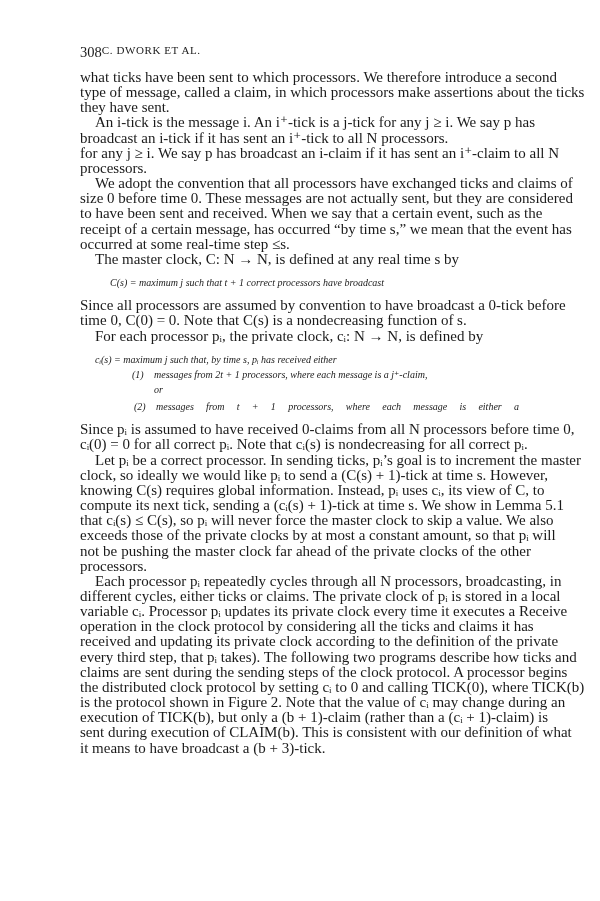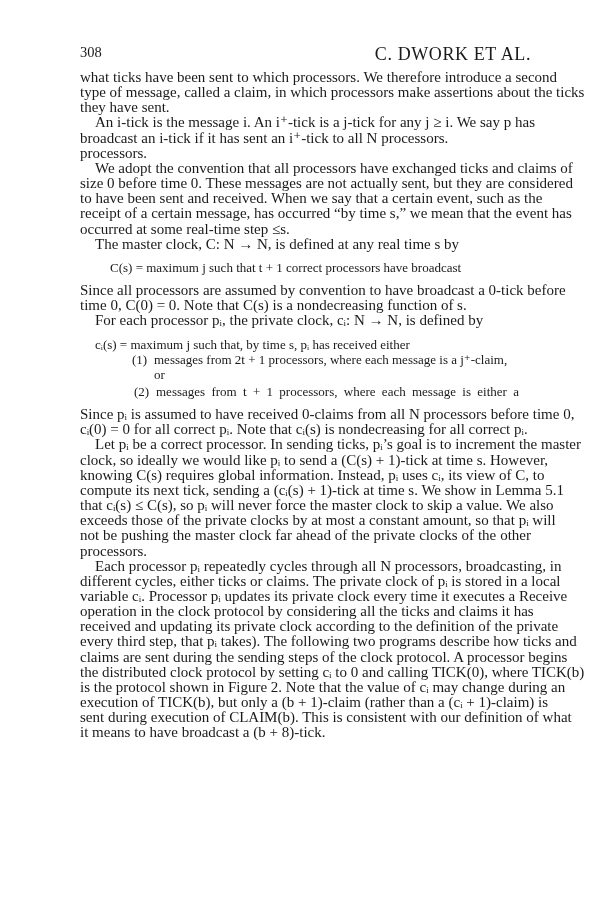--- a/index.html
+++ b/index.html
@@ -1,44 +1,45 @@
 <!DOCTYPE html>
 <html><head>
 <meta charset="utf-8">
 <style>
   html, body { margin: 0; padding: 0; background: #ffffff; }
   body { width: 600px; height: 901px; position: relative; overflow: hidden;
          font-family: "Liberation Serif", "DejaVu Serif", serif; color: #1a1a1a; }
   .page { position: absolute; left: 80px; top: 44px; width: 451px; }
-  .running-head { display: flex; justify-content: space-between; font-size: 14.5px; height: 26px; }
-  .running-head .author { font-size: 18px; letter-spacing: 0.6px; }
+  .running-head { display: flex; justify-content: flex-start; font-size: 14.5px; height: 26px; }
+  .running-head .author { font-size: 11px; letter-spacing: 0.6px; }
   .lines p { margin: 0; font-size: 15px; line-height: 15.15px; text-align: justify; text-align-last: justify; white-space: nowrap; }
   .lines p.last { text-align-last: left; }
   .lines p.indent { text-indent: 0; padding-left: 15px; }
-  .eq { font-size: 13px; line-height: 15.15px; }
+  .eq { font-size: 10px; line-height: 15.15px; font-style: italic; }
   .gap { height: 8px; }
 </style>
 </head>
 <body>
 
 <div class="page">
   <div class="running-head">
     <span>308</span>
     <span class="author">C. DWORK ET AL.</span>
   </div>
 
   <div class="lines">
 
     <p>what ticks have been sent to which processors. We therefore introduce a second</p>
     <p>type of message, called a claim, in which processors make assertions about the ticks</p>
     <p class="last">they have sent.</p>
 
     <p class="indent">An i-tick is the message i. An i⁺-tick is a j-tick for any j ≥ i. We say p has</p>
     <p class="last">broadcast an i-tick if it has sent an i⁺-tick to all N processors.</p>
 
+    <p>for any j ≥ i. We say p has broadcast an i-claim if it has sent an i⁺-claim to all N</p>
     <p class="last">processors.</p>
 
     <p class="indent">We adopt the convention that all processors have exchanged ticks and claims of</p>
     <p>size 0 before time 0. These messages are not actually sent, but they are considered</p>
     <p>to have been sent and received. When we say that a certain event, such as the</p>
     <p>receipt of a certain message, has occurred “by time s,” we mean that the event has</p>
     <p class="last">occurred at some real-time step ≤s.</p>
 
     <p class="indent last">The master clock, C: N → N, is defined at any real time s by</p>
 
@@ -84,15 +85,15 @@
     <p>different cycles, either ticks or claims. The private clock of pᵢ is stored in a local</p>
     <p>variable cᵢ. Processor pᵢ updates its private clock every time it executes a Receive</p>
     <p>operation in the clock protocol by considering all the ticks and claims it has</p>
     <p>received and updating its private clock according to the definition of the private</p>
     <p>every third step, that pᵢ takes). The following two programs describe how ticks and</p>
     <p>claims are sent during the sending steps of the clock protocol. A processor begins</p>
     <p>the distributed clock protocol by setting cᵢ to 0 and calling TICK(0), where TICK(b)</p>
     <p>is the protocol shown in Figure 2. Note that the value of cᵢ may change during an</p>
     <p>execution of TICK(b), but only a (b + 1)-claim (rather than a (cᵢ + 1)-claim) is</p>
     <p>sent during execution of CLAIM(b). This is consistent with our definition of what</p>
-    <p class="last">it means to have broadcast a (b + 8)-tick.</p>
+    <p class="last">it means to have broadcast a (b + 3)-tick.</p>
   </div>
 </div>
 
 </body></html>

